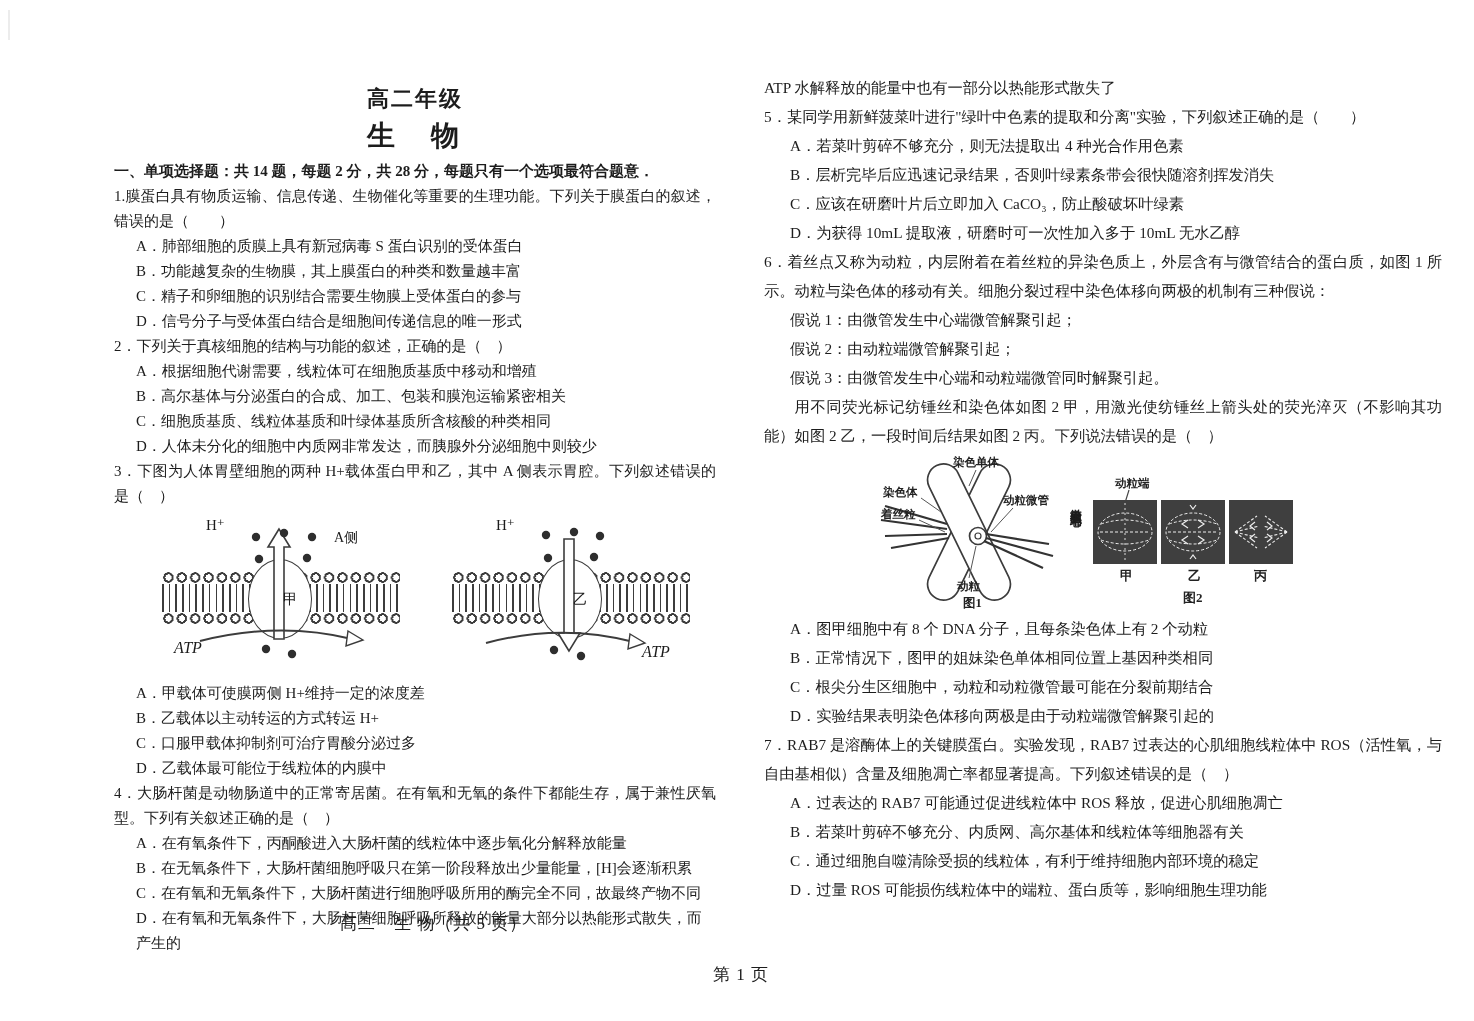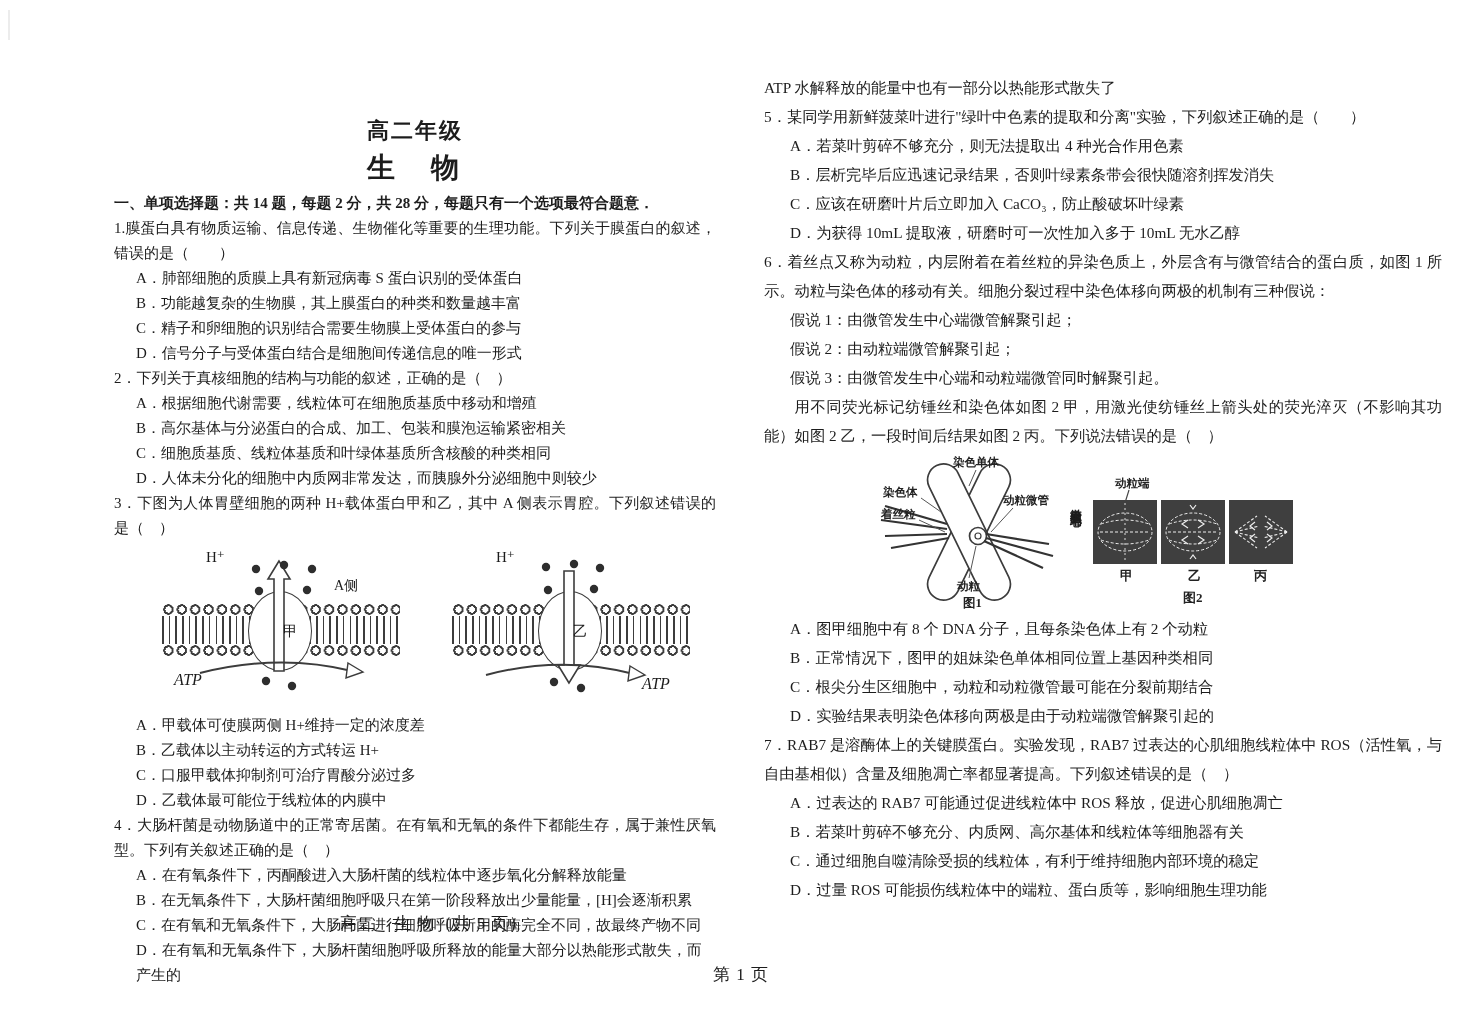--- a/index.html
+++ b/index.html
@@ -1,40 +1,40 @@
 <!DOCTYPE html>
 <html><head>
 <meta charset="utf-8">
 <style>
   html,body{margin:0;padding:0;background:#ffffff;}
   .page{position:relative;width:1474px;height:1021px;background:#fff;overflow:hidden;
         font-family:"Liberation Serif","DejaVu Serif",serif;color:#1c1c1c;}
   .col{position:absolute;}
-  .col-left{left:114px;top:84px;width:602px;font-size:15px;line-height:25px;margin-top:32px;}
+  .col-left{left:114px;top:84px;width:602px;font-size:15px;line-height:25px;}
   .col-right{left:764px;top:73px;width:678px;font-size:15.3px;line-height:29px;}
   p{margin:0;}
   .grade{font-size:22px;font-weight:bold;text-align:center;margin:0 0 6px;line-height:30px;letter-spacing:2px;}
   .subject{font-size:28px;font-weight:bold;text-align:center;margin:0 0 6px;line-height:32px;letter-spacing:4px;}
   .heading{font-weight:bold;line-height:26px;}
   .stem{text-align:justify;}
   .opt{padding-left:22px;}
   .col-right .opt{padding-left:26px;}
   .hyp{padding-left:26px;}
   .exp{text-align:justify;text-indent:2em;}
 
   
   .fig3{display:flex;height:172px;padding-left:48px;gap:52px;align-items:flex-start;}
   .memfig{position:relative;width:238px;height:164px;flex:none;}
   .mem{position:absolute;left:0;right:0;top:62px;height:54px;}
   .row-c{height:13px;background-image:radial-gradient(circle at 6.5px 6.5px,#fff 3.2px,#3c3c3c 3.2px,#3c3c3c 5.1px,transparent 5.3px);background-size:13.4px 13px;}
   .row-t{height:14px;background-image:repeating-linear-gradient(90deg,#3c3c3c 0 1.6px,transparent 1.6px 6.7px);}
   .protein{position:absolute;left:86px;top:50px;width:62px;height:78px;background:#fff;border:1.8px solid #3c3c3c;border-radius:50%;}
   .overlay{position:absolute;left:0;top:0;}
   .hlab{position:absolute;left:44px;top:4px;font-size:15px;}
-  .sidelab{position:absolute;left:172px;top:32px;font-size:14px;}
+  .sidelab{position:absolute;left:172px;top:16px;font-size:14px;}
   .plab{position:absolute;left:121px;top:78px;font-size:14.5px;}
   .atplab{position:absolute;font-size:16px;font-style:italic;}
   .atp-l{left:12px;top:126px;}
   .atp-r{left:190px;top:130px;}
 
   
   .fig6{display:flex;gap:10px;height:164px;padding-left:115px;align-items:flex-start;}
   .fig1-wrap{flex:none;}
   .fig2-wrap{position:relative;flex:none;width:246px;height:160px;margin-top:24px;}
   .fig2-axis{position:absolute;left:2px;top:26px;writing-mode:vertical-rl;text-orientation:upright;

